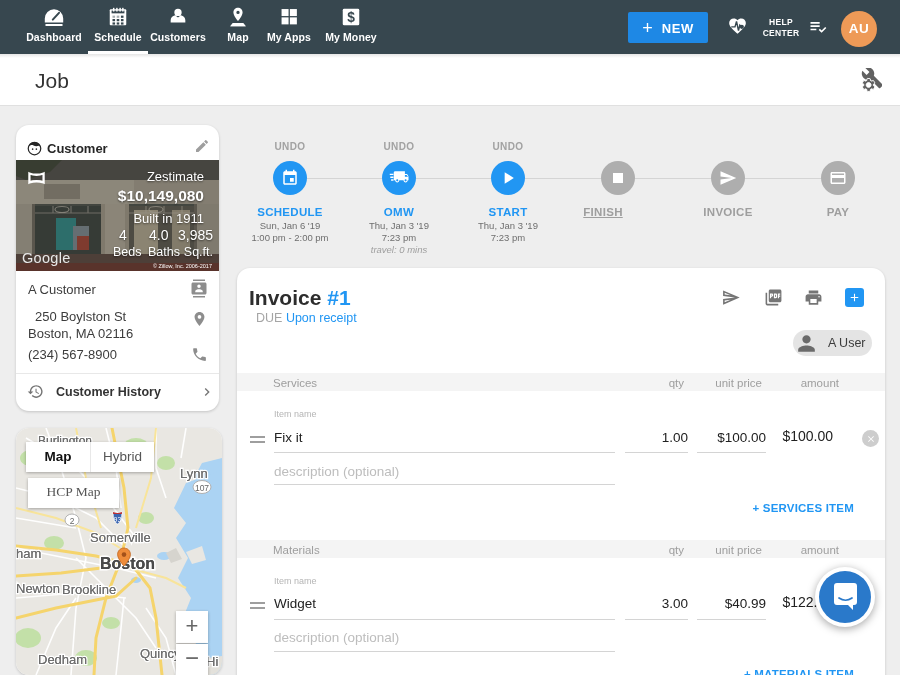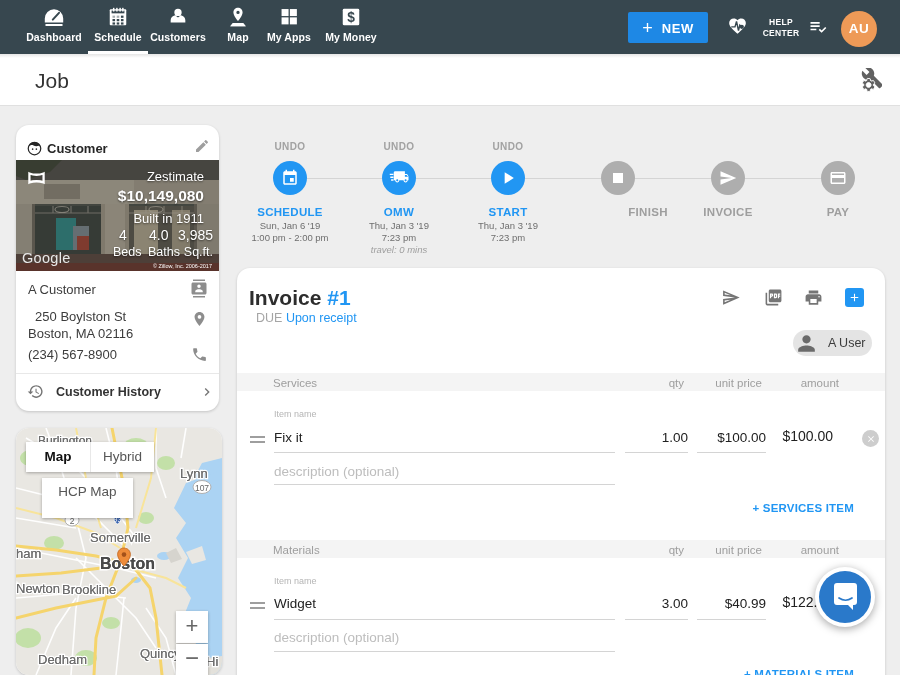--- a/index.html
+++ b/index.html
@@ -347,21 +347,21 @@
         <text x="56" y="95.5" font-family="Liberation Sans" font-size="8.5" fill="#666" text-anchor="middle">2</text>
         <path d="M97 84 c3.5 1.2 5.5 1.2 9 0 l-0.4 5.5 c-0.3 3.5-2.2 5.5-4.1 6.5 c-1.9-1-3.8-3-4.1-6.5z" fill="#3c66b0" stroke="#fff" stroke-width="0.7"></path>
         <path d="M97 84 c3.5 1.2 5.5 1.2 9 0 l-0.15 2 h-8.7z" fill="#c03030"></path>
         <text x="101.5" y="93.5" font-family="Liberation Sans" font-size="7" fill="#fff" text-anchor="middle">93</text>
       </g>
     </svg>
     <div class="mapbtn" style="left:10px; top:14px; width:128px; height:30px; line-height:30px;">
       <span style="position:absolute; left:0; top:0; width:64px; font-weight:bold; color:#111;">Map</span>
       <span style="position:absolute; left:64px; top:0; width:64px; border-left:1px solid #e8e8e8;">Hybrid</span>
     </div>
-    <div class="mapbtn" style="left:26px; top:50px; width:91px; height:40px; line-height:28px;">HCP Map</div>
+    <div class="mapbtn" style="left:12px; top:50px; width:91px; height:30px; line-height:28px;font-family:Liberation Serif, serif;">HCP Map</div>
     <div class="mapbtn" style="left:160px; top:183px; width:32px; height:32px; font-size:22px; color:#666; line-height:30px;">+</div>
     <div class="mapbtn" style="left:160px; top:216px; width:32px; height:32px; font-size:24px; color:#666; line-height:28px;">−</div>
   </div>
 
   <div id="tline"></div>
   <div class="undo" style="left:235px;">UNDO</div>
   <div class="undo" style="left:344px;">UNDO</div>
   <div class="undo" style="left:453px;">UNDO</div>
 
   <div class="circ blue" style="left:273px;">
@@ -398,21 +398,21 @@
     </div>
   <div class="circ gray" style="left:821px;">
       <svg width="18" height="18" viewBox="0 0 24 24">
         <path fill="#fff" d="M20 4H4c-1.11 0-1.99.89-1.99 2L2 18c0 1.11.89 2 2 2h16c1.11 0 2-.89 2-2V6c0-1.11-.89-2-2-2zm0 14H4v-6h16v6zm0-10H4V6h16v2z"></path>
       </svg>
     </div>
 
   <div class="steplab blue" style="left:235px;">SCHEDULE</div>
   <div class="steplab blue" style="left:344px;">OMW</div>
   <div class="steplab blue" style="left:453px;">START</div>
-  <div class="steplab gray" style="left:593px;">FINISH</div>
+  <div class="steplab gray" style="left:548px;text-decoration:underline;">FINISH</div>
   <div class="steplab gray" style="left:673px;">INVOICE</div>
   <div class="steplab gray" style="left:783px;">PAY</div>
 
   <div class="stepsub" style="left:235px; top:220px;">Sun, Jan 6 '19<br>1:00 pm - 2:00 pm</div>
   <div class="stepsub" style="left:344px; top:220px;">Thu, Jan 3 '19<br>7:23 pm<br><span class="it">travel: 0 mins</span></div>
   <div class="stepsub" style="left:453px; top:220px;">Thu, Jan 3 '19<br>7:23 pm</div>
 
   <div class="card" id="invcard">
     <div id="invtitle">Invoice <span>#1</span></div>
     <div id="invdue">DUE <span>Upon receipt</span></div>

